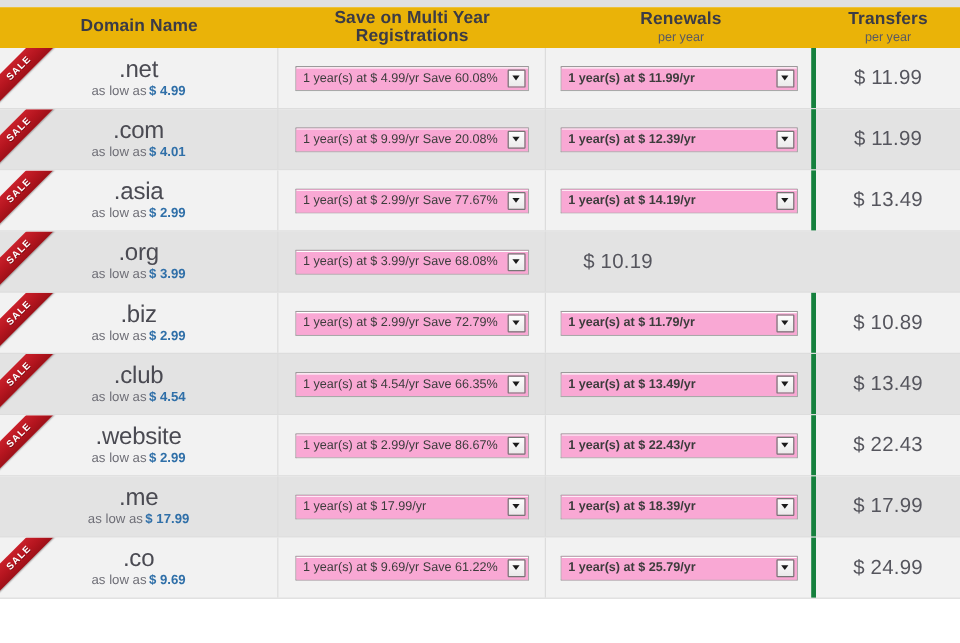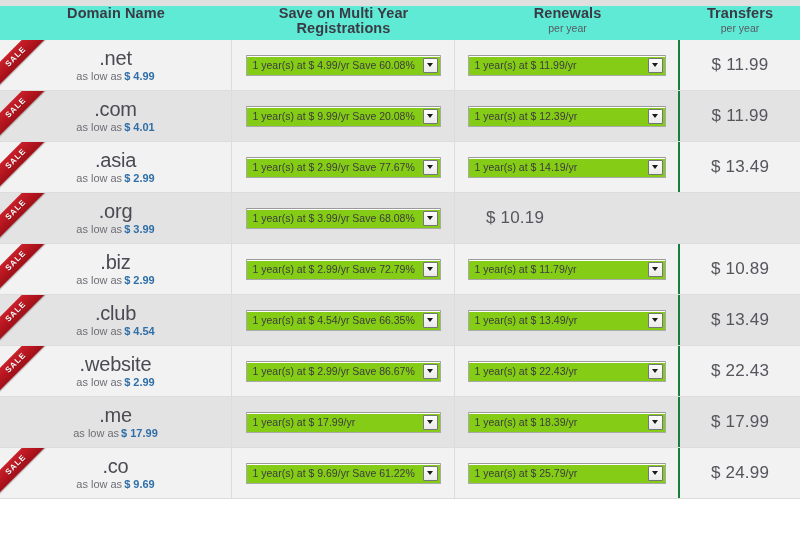--- a/index.html
+++ b/index.html
@@ -17,23 +17,23 @@
   .top-strip {
     position: absolute; top: 0; left: 0;
     width: 800px; height: 6px;
     background: #e0e0e0;
   }
 
   
   .thead {
     position: absolute; top: 6px; left: 0;
     width: 800px; height: 34px;
-    background: #5eead4;
+    background: #eab308;
     display: flex;
-    align-items: flex-start;
+    align-items: center;
   }
   .th {
     text-align: center;
     color: #3b3b46;
     font-weight: bold;
     line-height: 1.05;
   }
   .th .th-main { font-size: 14.5px; letter-spacing: .1px; }
   .th .th-sub  { font-size: 10.5px; font-weight: normal; color: #5a5a63; margin-top: 2px; }
 
@@ -50,21 +50,21 @@
     display: flex;
     height: 51px;
     border-bottom: 1px solid #dddddd;
     background: #f2f2f2;
   }
   .row.alt { background: #e3e3e3; }
 
   .cell { display: flex; align-items: center; justify-content: center; height: 100%; }
   .cell.domain   { width: 232px; flex-direction: column; justify-content: center; border-right: 1px solid #dcdcdc; position: relative; overflow: hidden; }
   .cell.multi    { width: 223px; border-right: 1px solid #dcdcdc; }
-  .cell.renew    { width: 225px; border-right: 2px solid #15803d; }
+  .cell.renew    { width: 225px; border-right: 4px solid #15803d; font-weight: bold; }
   .cell.transfer { width: 120px; }
 
   
   .tld {
     font-size: 20px;
     font-weight: normal;
     color: #4a4a52;
     line-height: 1;
     margin-bottom: 3px;
     letter-spacing: -.2px;
@@ -106,21 +106,21 @@
     line-height: 16px;
     text-shadow: 0 1px 0 rgba(0,0,0,.3);
   }
 
   
   .select {
     position: relative;
     display: flex;
     align-items: center;
     height: 21px;
-    background: #84cc16;
+    background: #f9a8d4;
     border: 1px solid #a9a9a9;
     border-top-color: #9a9a9a;
     border-radius: 1px;
     padding: 0 2px 0 6px;
     box-shadow: inset 0 1px 0 #fff;
     cursor: default;
   }
   .select.multi-w { width: 195px; }
   .select.renew-w { width: 198px; }
   .select .sel-text {

